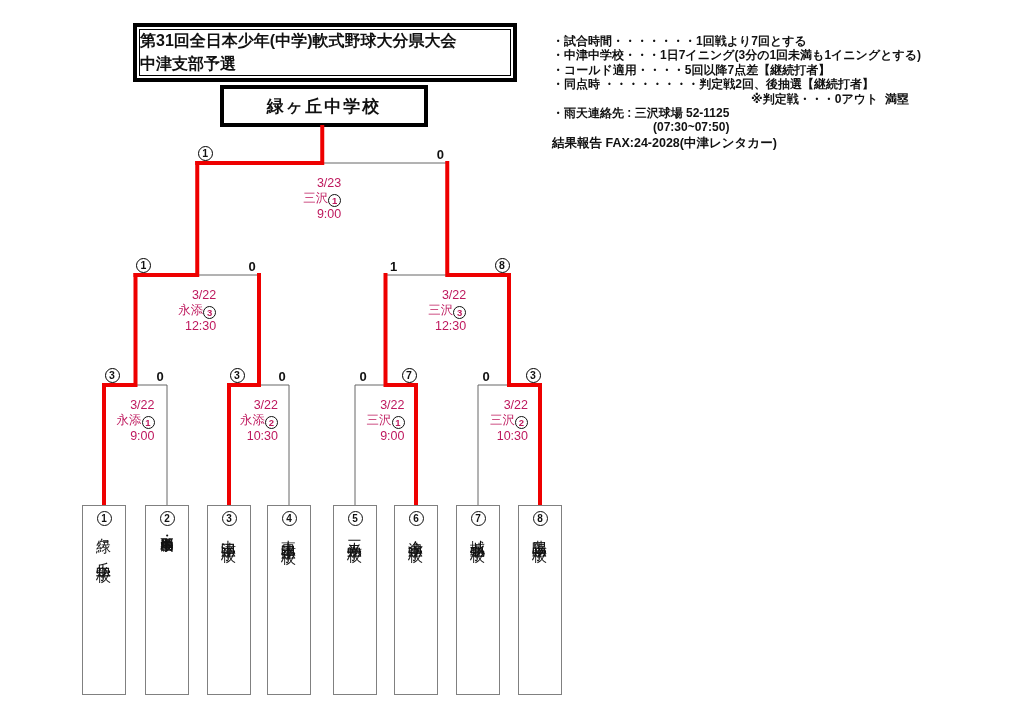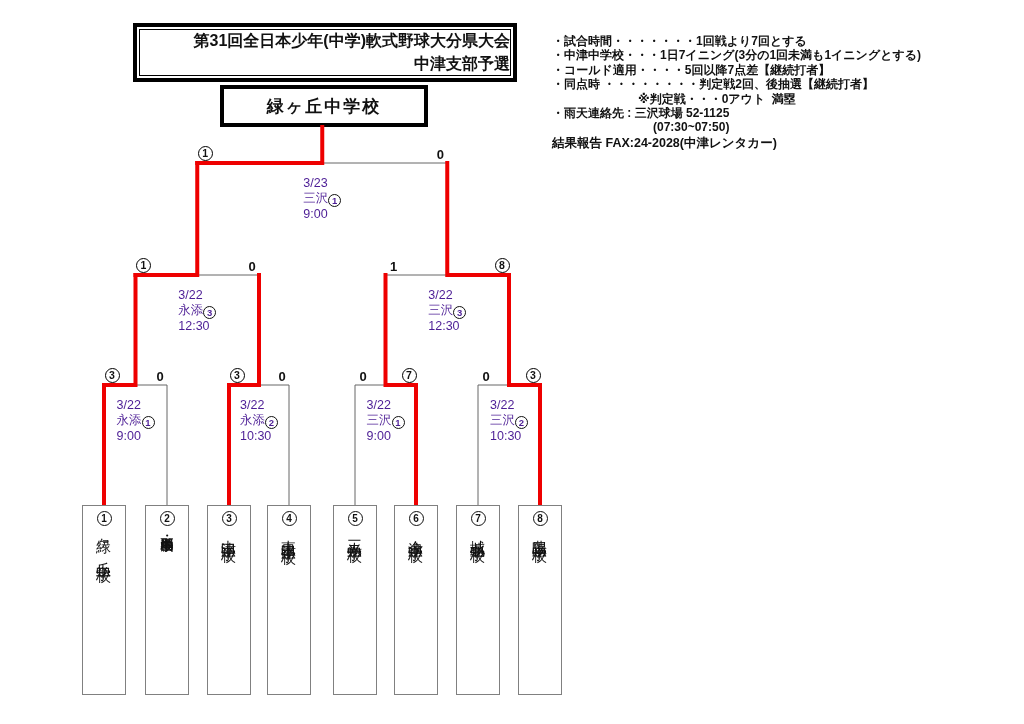--- a/index.html
+++ b/index.html
@@ -7,42 +7,42 @@
     position:relative;width:1024px;height:724px;background:#ffffff;overflow:hidden;
     font-family:"Liberation Sans","DejaVu Sans",sans-serif;color:#111;
   }
   
   .title-outer{
     position:absolute;left:133px;top:23px;width:384px;height:59px;
     border:4px solid #000;background:#fff;box-sizing:border-box;padding:2px;
   }
   .title-inner{
     border:1px solid #000;width:100%;height:100%;box-sizing:border-box;
-    display:flex;flex-direction:column;align-items:flex-end;justify-content:center;
+    display:flex;flex-direction:column;align-items:flex-start;justify-content:center;
     font-weight:bold;font-size:16px;line-height:1.4;text-align:center;white-space:nowrap;
   }
   
   .champion-box{
     position:absolute;left:220px;top:85px;width:208px;height:42px;
     border:4px solid #000;box-sizing:border-box;background:#fff;
     display:flex;align-items:center;justify-content:center;
     font-weight:bold;font-size:17px;letter-spacing:2px;white-space:nowrap;
   }
   
   .notes{position:absolute;left:552px;top:34px;width:470px;font-size:12px;line-height:14.4px;}
   .notes .nline{white-space:pre;font-weight:bold;}
-  .notes .ind1{padding-left:86px;}
+  .notes .ind1{padding-left:86px;text-align:center;}
   .notes .ind2{padding-left:101px;}
   .notes .bold{font-weight:bold;font-size:12.5px;margin-top:1px;}
   
   #bracket-svg{position:absolute;left:0;top:0;}
   
   .match-label{
-    position:absolute;transform:translateX(-50%);text-align:left;
-    font-size:12.5px;line-height:15px;white-space:nowrap;color:#4c1d95;
+    position:absolute;transform:translateX(-50%);text-align:right;
+    font-size:12.5px;line-height:15px;white-space:nowrap;color:#be185d;
   }
   .venue-circle{
     display:inline-flex;width:13px;height:13px;border:1.3px solid #111;border-radius:50%;
     font-size:9.5px;font-weight:600;align-items:center;justify-content:center;
     vertical-align:-2px;box-sizing:border-box;line-height:1;
   }
   
   .score{
     position:absolute;transform:translateX(-50%);width:22px;height:17px;
     display:flex;align-items:flex-end;justify-content:center;

